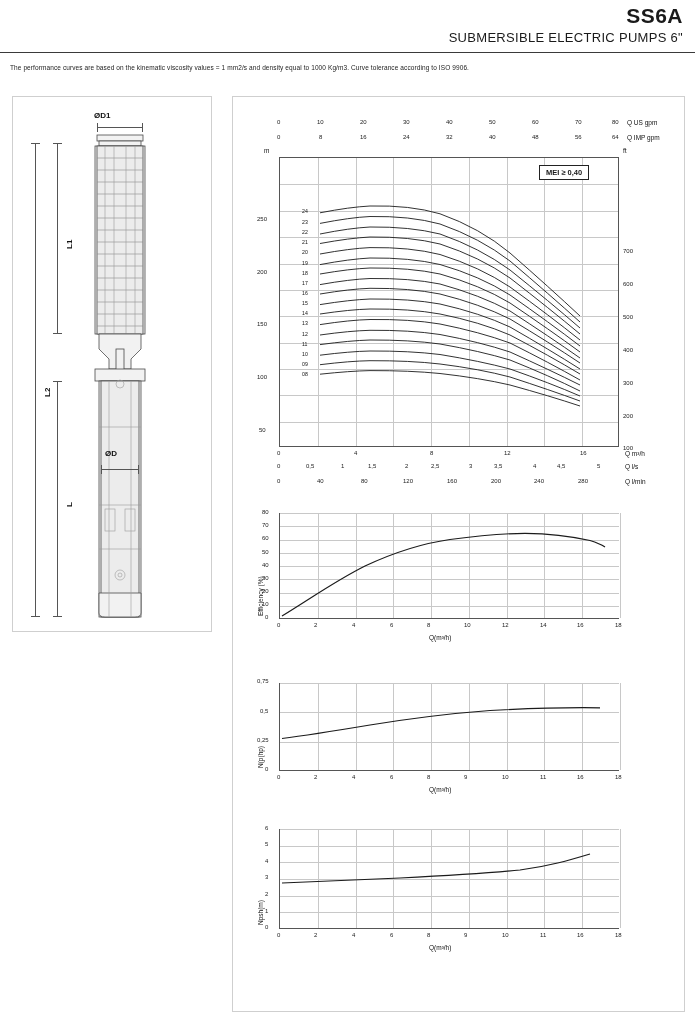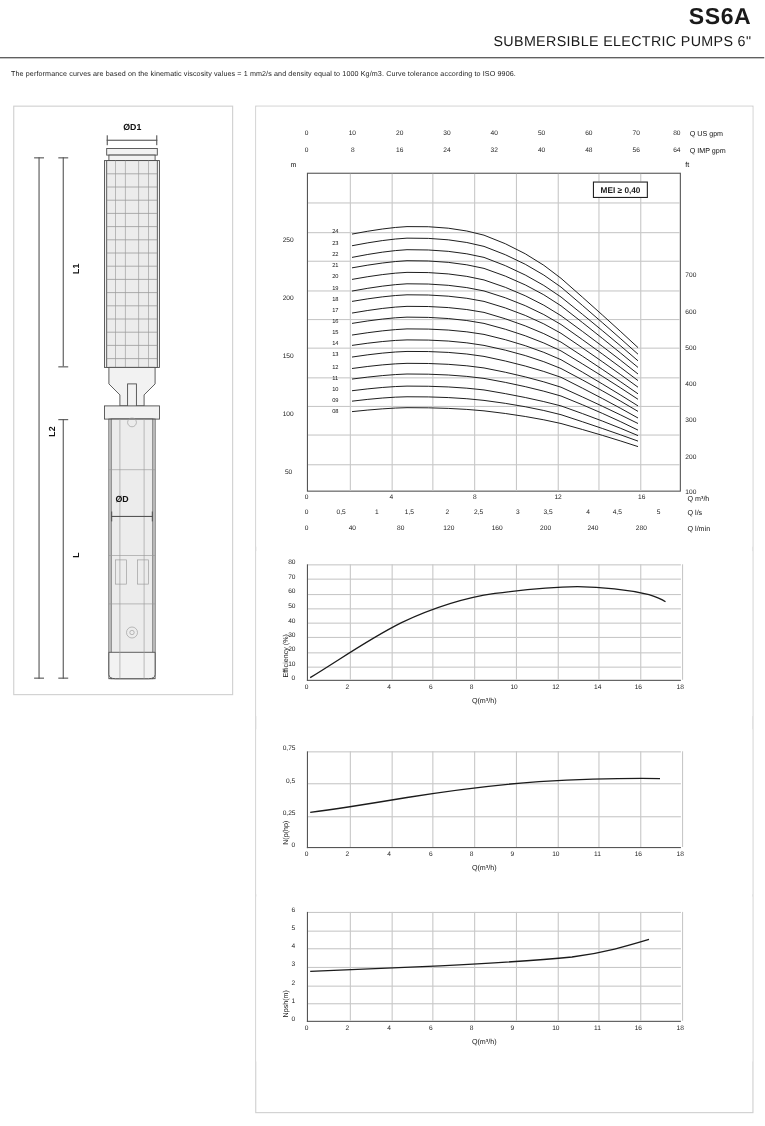--- a/index.html
+++ b/index.html
@@ -122,21 +122,21 @@
     <div class="ln" style="left:40px;top:519px;width:9px;height:1px;"></div>
 
     <div class="ln" style="left:84px;top:30px;width:46px;height:1px;"></div>
     <div class="ln" style="left:84px;top:26px;width:1px;height:9px;"></div>
     <div class="ln" style="left:129px;top:26px;width:1px;height:9px;"></div>
 
     <div class="ln" style="left:88px;top:372px;width:38px;height:1px;"></div>
     <div class="ln" style="left:88px;top:368px;width:1px;height:9px;"></div>
     <div class="ln" style="left:125px;top:368px;width:1px;height:9px;"></div>
 
-    <div class="dimlbl" style="left:99px;top:14px;">ØD1</div>
+    <div class="dimlbl" style="left:81px;top:14px;">ØD1</div>
     <div class="dimlbl" style="left:92px;top:352px;">ØD</div>
     <div class="dimlbl rot" style="left:52px;top:152px;">L1</div>
     <div class="dimlbl rot" style="left:30px;top:300px;">L2</div>
     <div class="dimlbl rot" style="left:52px;top:410px;">L</div>
   </div>
 </div>
 
 <div class="rightbox">
 
   <div class="panel" style="left:0;top:0;width:451px;height:400px;">

